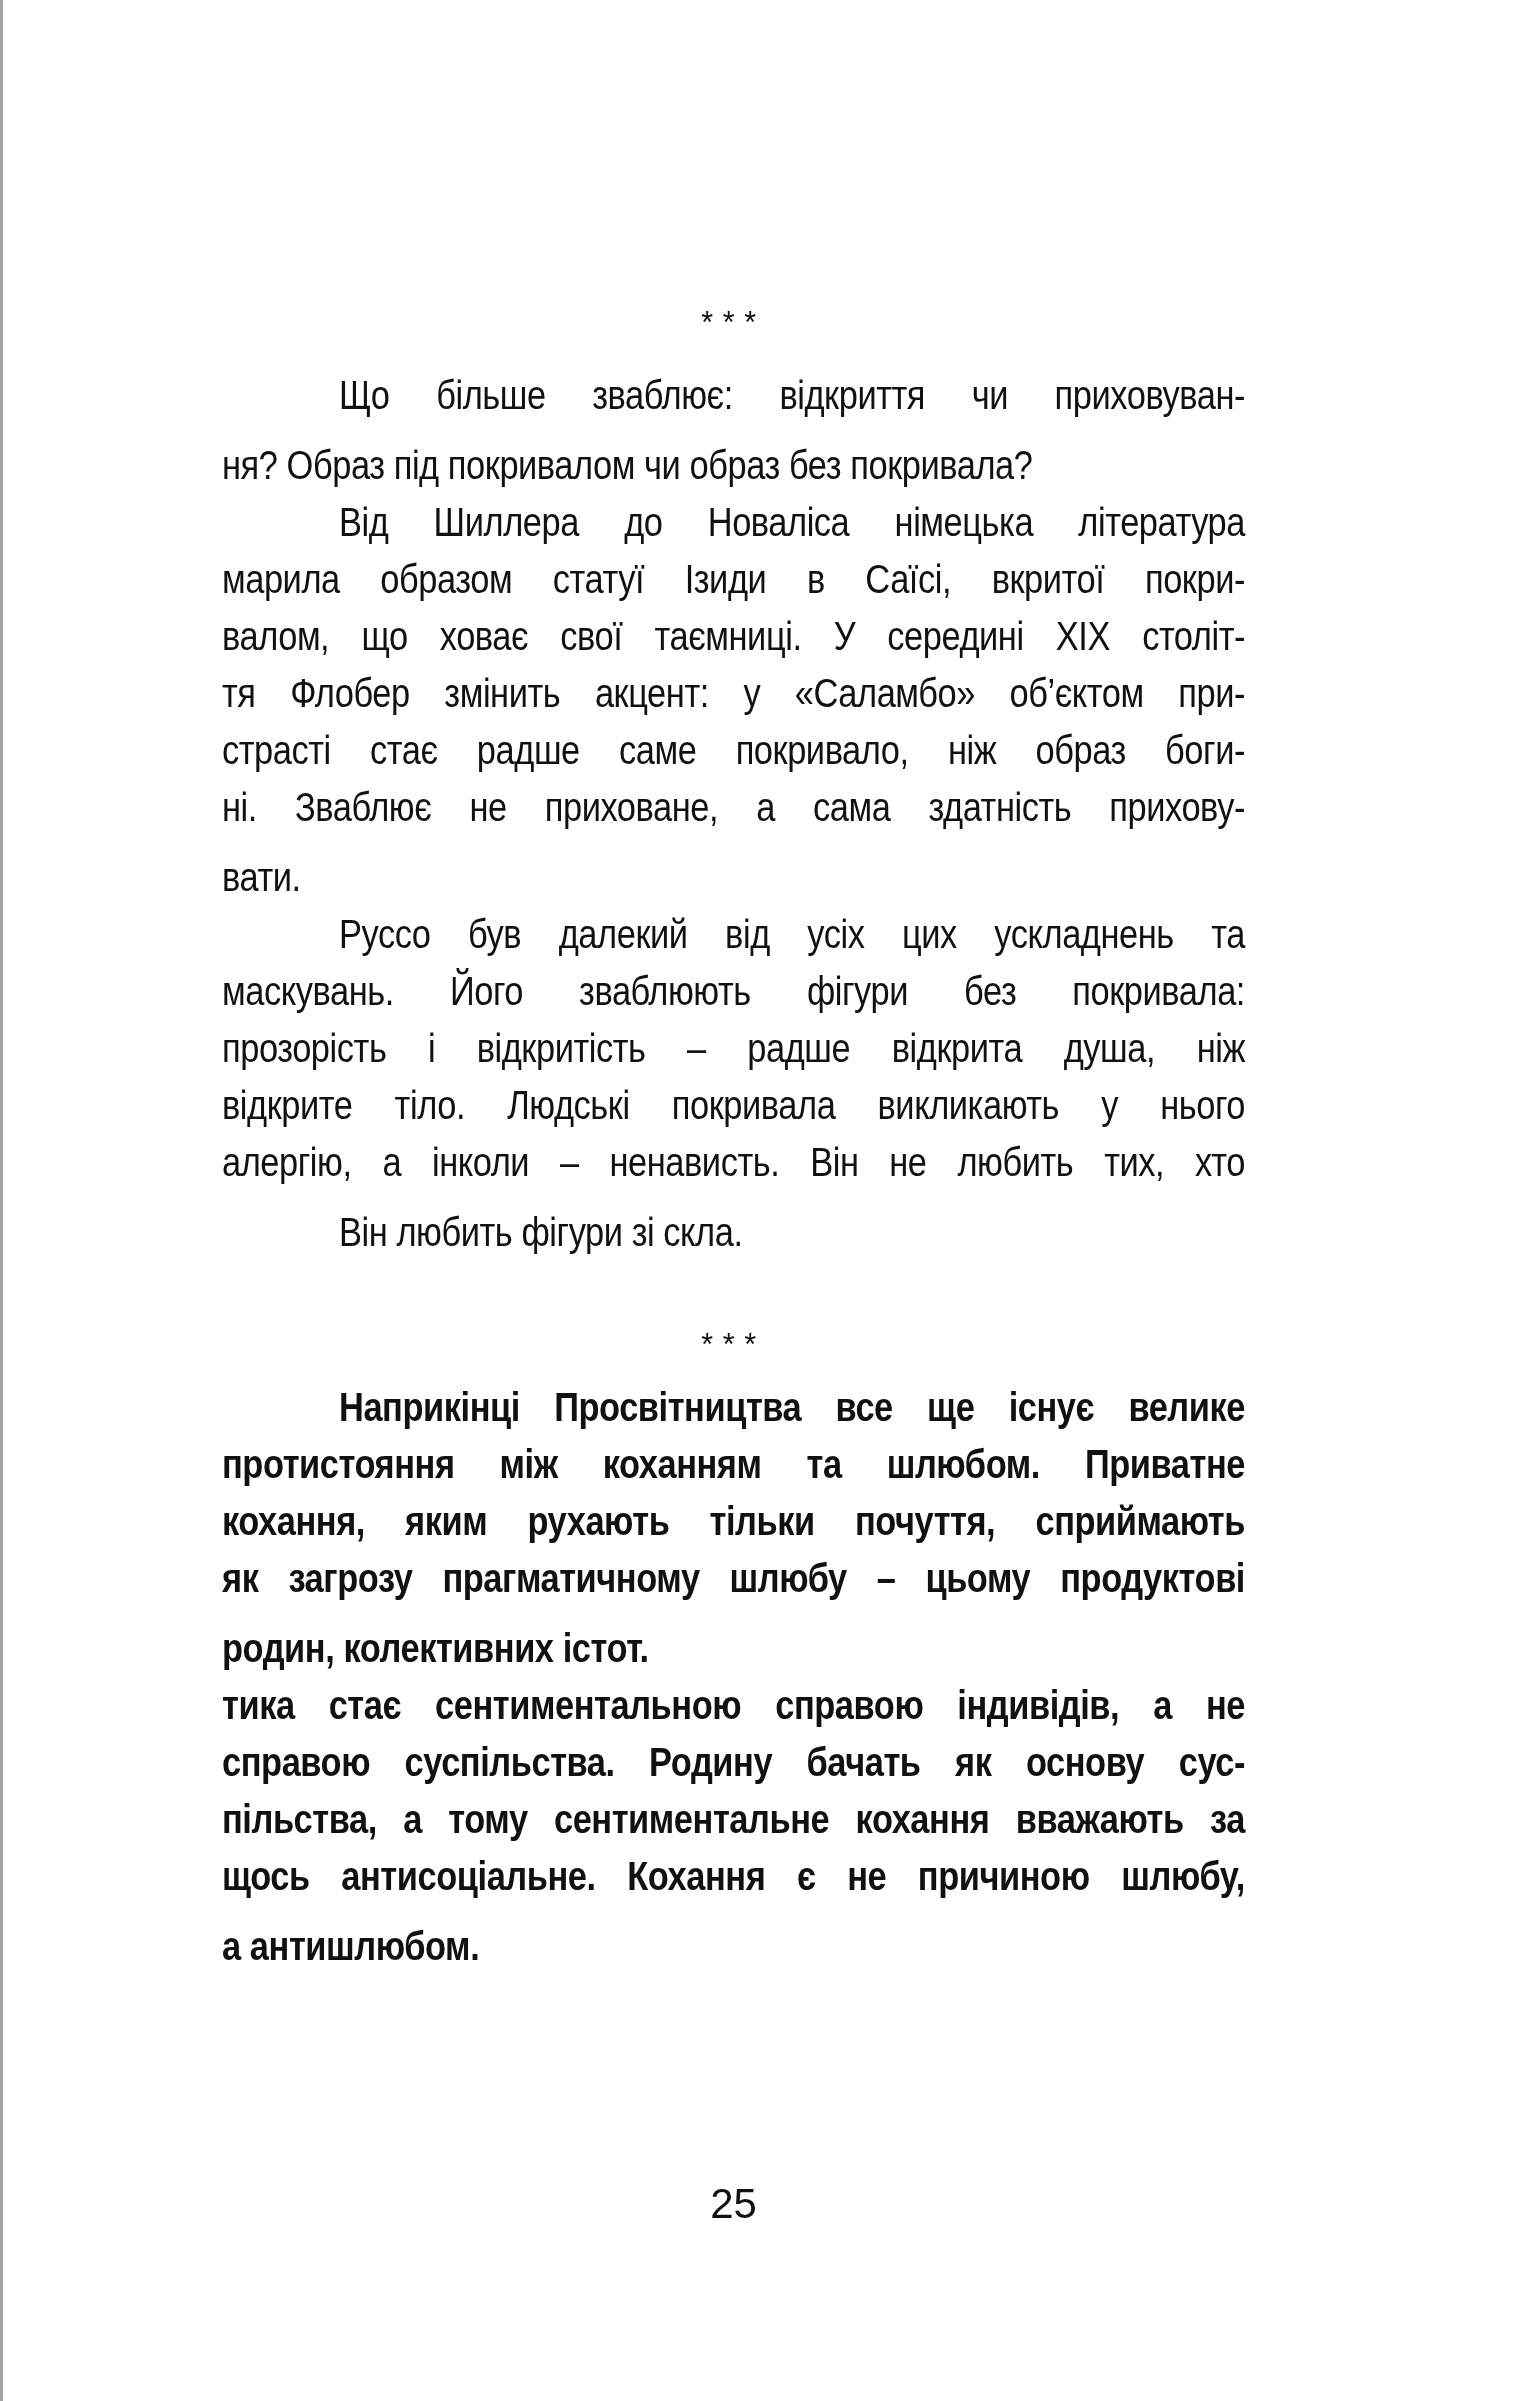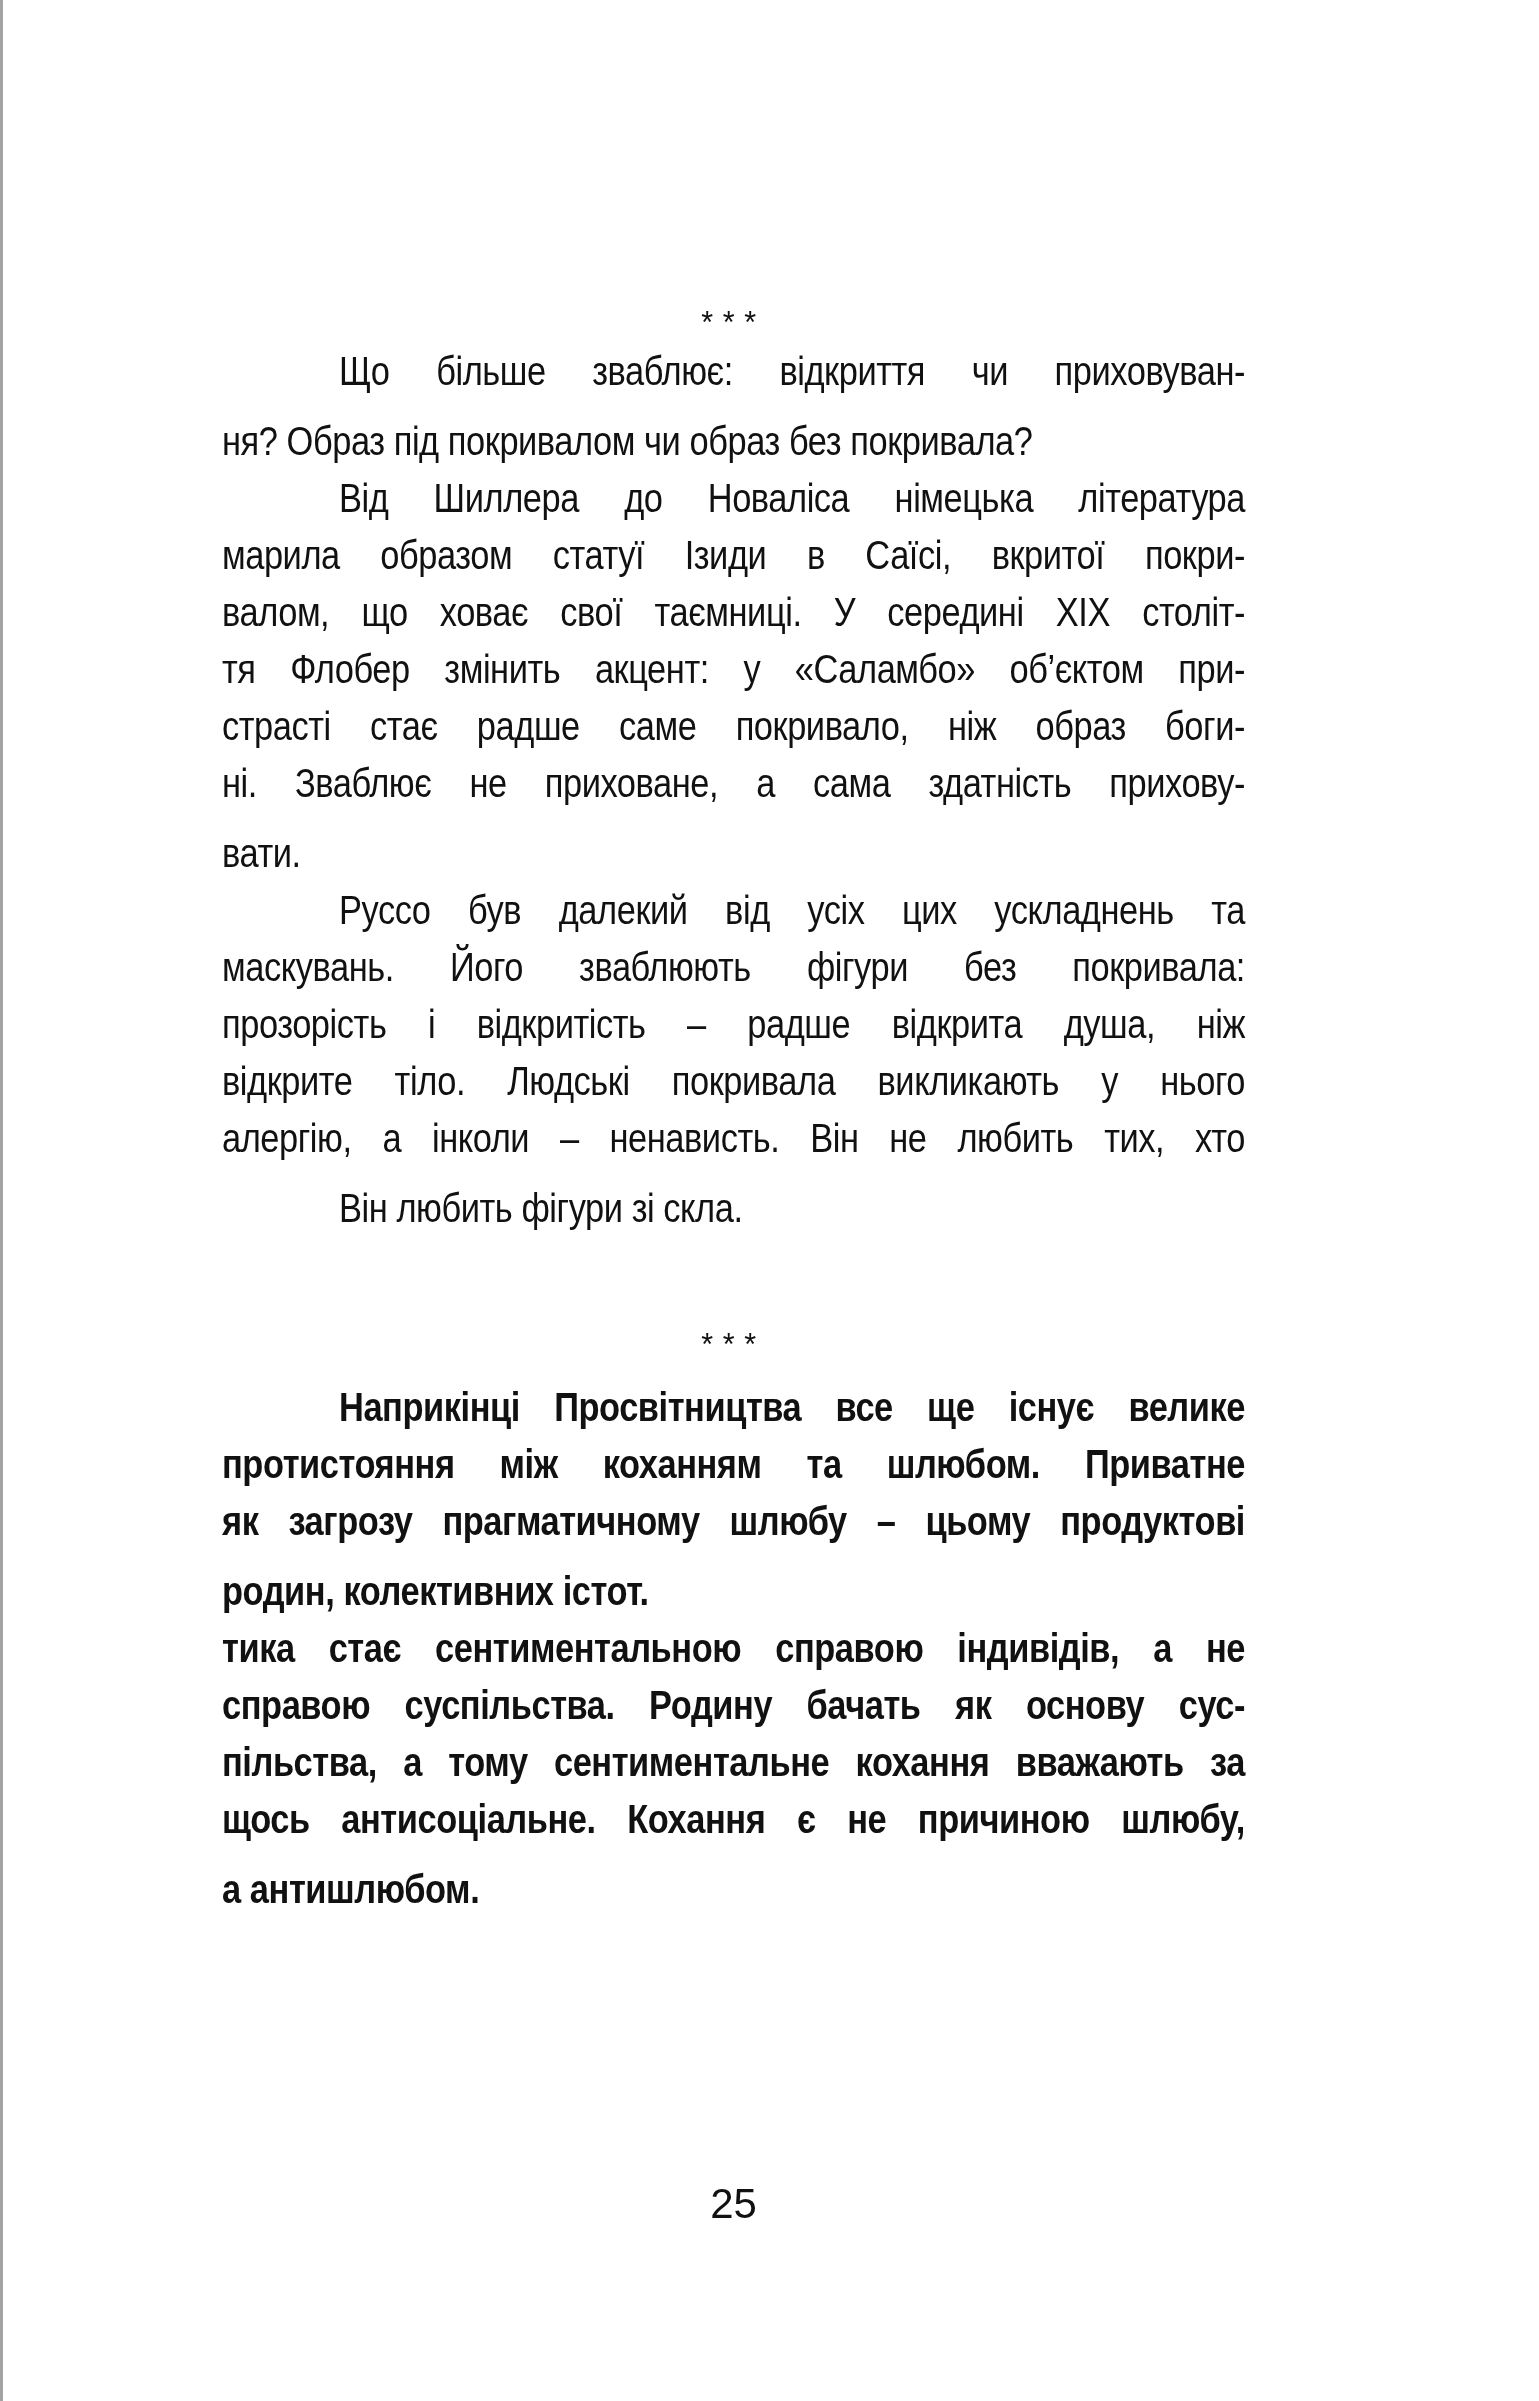--- a/index.html
+++ b/index.html
@@ -85,21 +85,21 @@
   </style>
 </head>
 <body>
 
 <div class="left-border"></div>
 
 <div class="page">
 
   <div class="stars" style="top:306px;">***</div>
 
-  <div class="section" id="section1" style="top:343px;">
+  <div class="section" id="section1" style="top:367px;">
       <div class="line indent"><span class="t">Що більше зваблює: відкриття чи приховуван-</span></div>
       <div class="line last"><span class="t">ня? Образ під покривалом чи образ без покривала?</span></div>
       <div class="line indent"><span class="t">Від Шиллера до Новаліса німецька література</span></div>
       <div class="line"><span class="t">марила образом статуї Ізиди в Саїсі, вкритої покри-</span></div>
       <div class="line"><span class="t">валом, що ховає свої таємниці. У середині XIX століт-</span></div>
       <div class="line"><span class="t">тя Флобер змінить акцент: у «Саламбо» об’єктом при-</span></div>
       <div class="line"><span class="t">страсті стає радше саме покривало, ніж образ боги-</span></div>
       <div class="line"><span class="t">ні. Зваблює не приховане, а сама здатність прихову-</span></div>
       <div class="line last"><span class="t">вати.</span></div>
       <div class="line indent"><span class="t">Руссо був далекий від усіх цих ускладнень та</span></div>
@@ -108,20 +108,21 @@
       <div class="line"><span class="t">відкрите тіло. Людські покривала викликають у нього</span></div>
       <div class="line"><span class="t">алергію, а інколи – ненависть. Він не любить тих, хто</span></div>
       <div class="line indent last"><span class="t">Він любить фігури зі скла.</span></div>
     </div>
 
   <div class="stars" style="top:1328px;">***</div>
 
   <div class="section" id="section2" style="top:1379px;font-weight:bold;">
       <div class="line indent"><span class="t">Наприкінці Просвітництва все ще існує велике</span></div>
       <div class="line"><span class="t">протистояння між коханням та шлюбом. Приватне</span></div>
+      <div class="line"><span class="t">кохання, яким рухають тільки почуття, сприймають</span></div>
       <div class="line"><span class="t">як загрозу прагматичному шлюбу – цьому продуктові</span></div>
       <div class="line last"><span class="t">родин, колективних істот.</span></div>
       <div class="line"><span class="t">тика стає сентиментальною справою індивідів, а не</span></div>
       <div class="line"><span class="t">справою суспільства. Родину бачать як основу сус-</span></div>
       <div class="line"><span class="t">пільства, а тому сентиментальне кохання вважають за</span></div>
       <div class="line"><span class="t">щось антисоціальне. Кохання є не причиною шлюбу,</span></div>
       <div class="line last"><span class="t">а антишлюбом.</span></div>
     </div>
 
   <div class="page-number">25</div>

